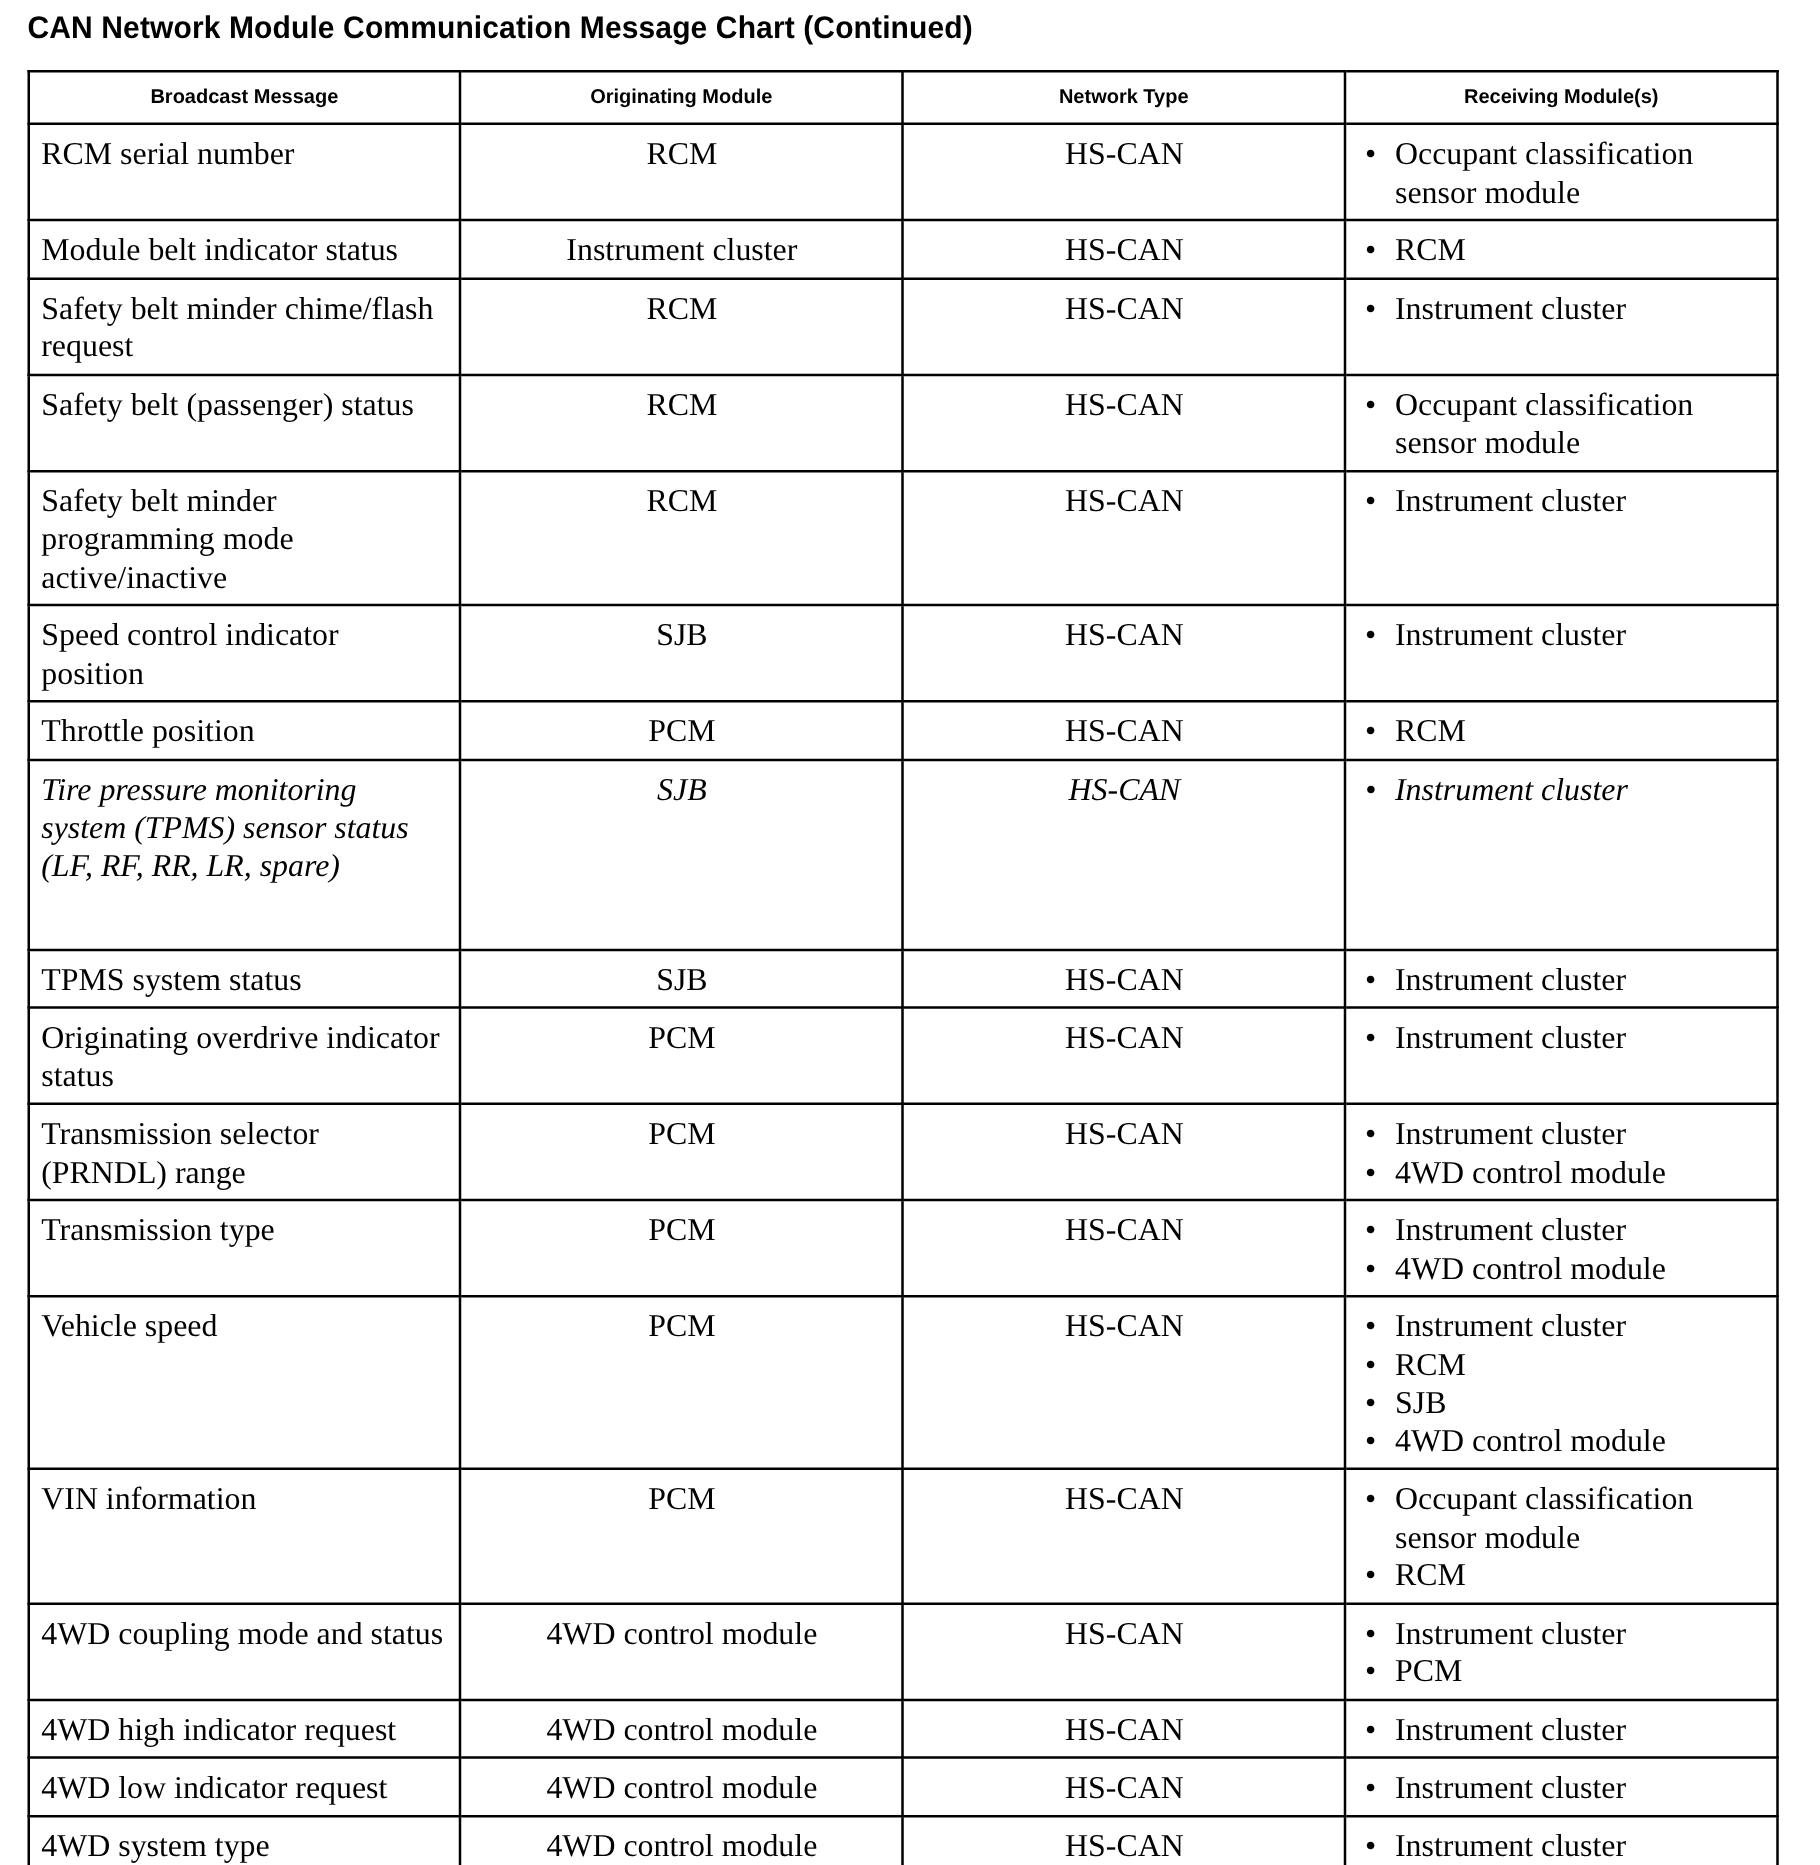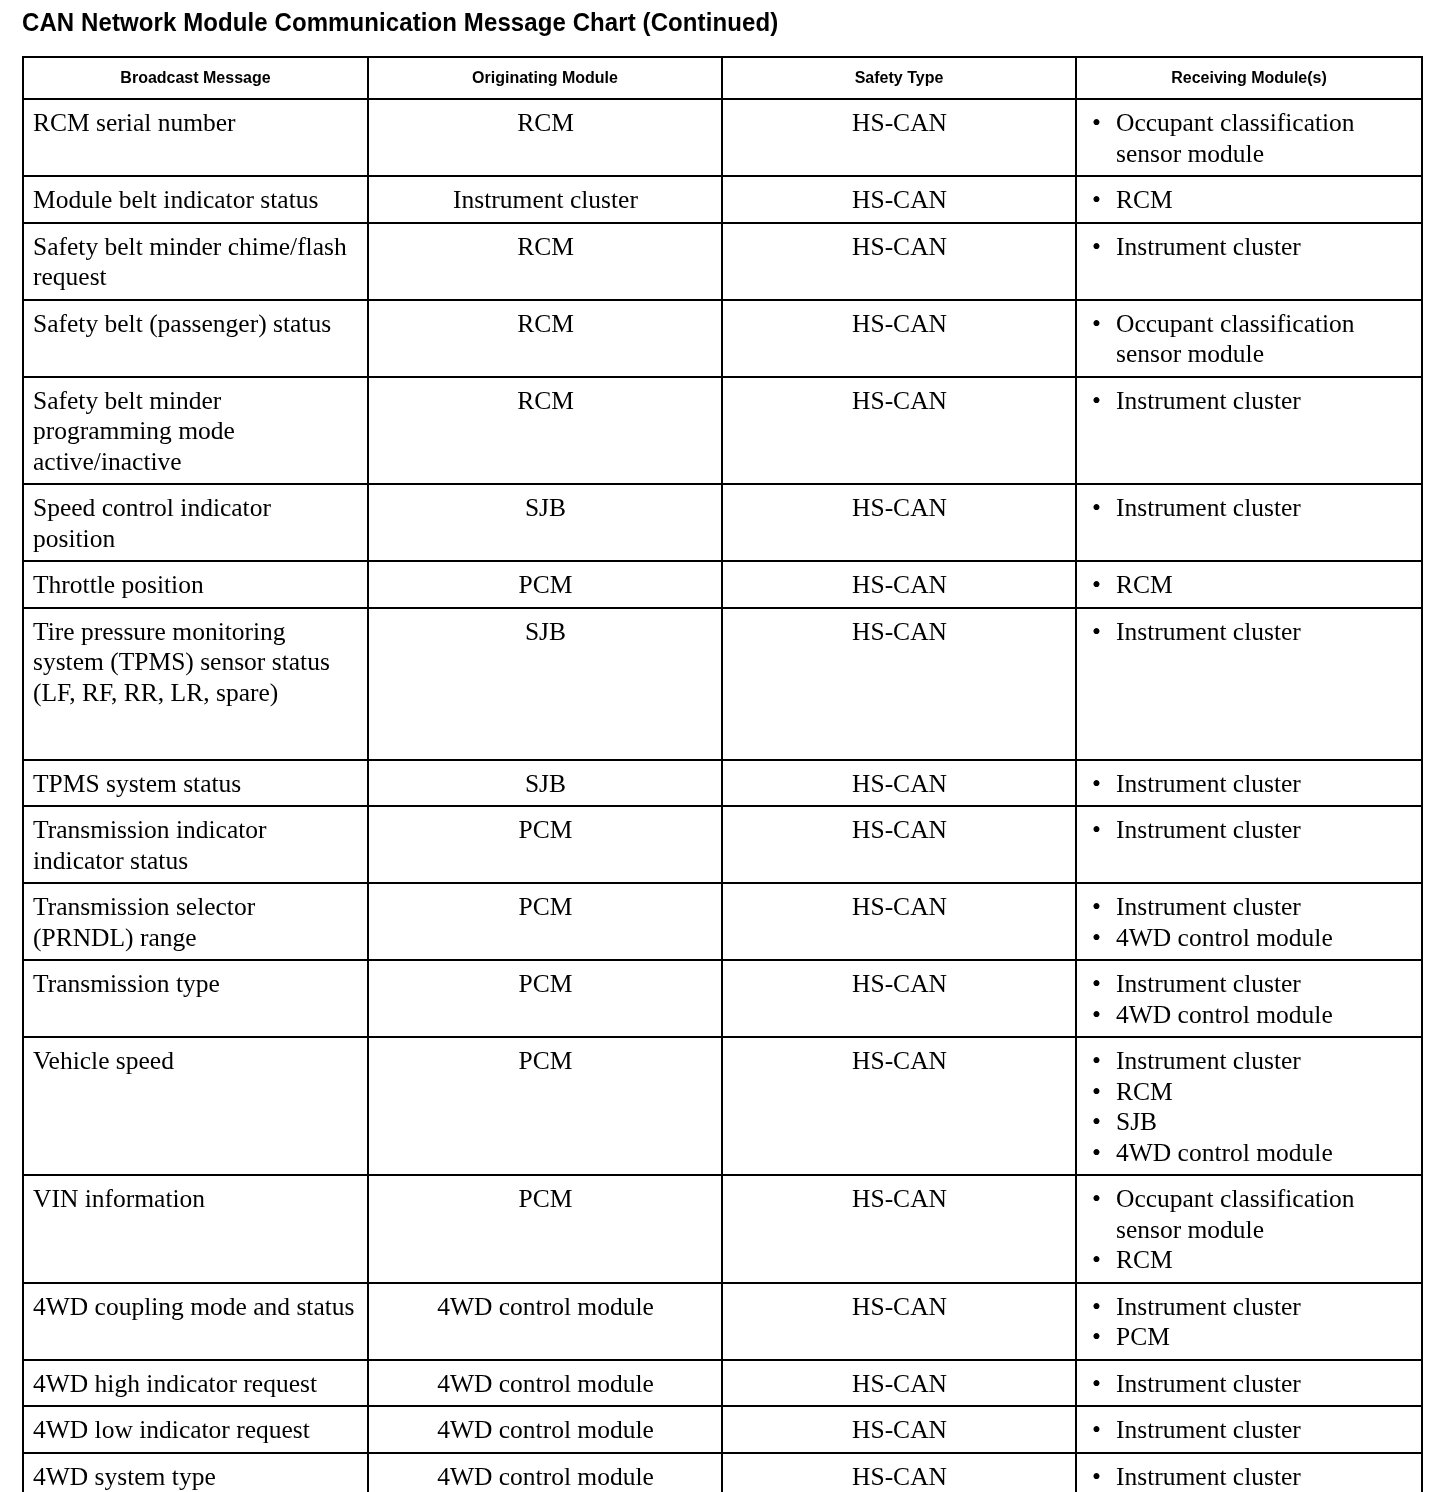--- a/index.html
+++ b/index.html
@@ -36,21 +36,21 @@
   <colgroup>
     <col style="width:345px">
       <col style="width:354px">
       <col style="width:354px">
       <col style="width:346px">
   </colgroup>
   <thead>
     <tr>
       <th>Broadcast Message</th>
       <th>Originating Module</th>
-      <th>Safety Type</th>
+      <th>Network Type</th>
       <th>Receiving Module(s)</th>
     </tr>
   </thead>
   <tbody id="rows">
       <tr style="height: 76px; border-radius: 32px;">
         <td>RCM serial number</td>
         <td class="center">RCM</td>
         <td class="center">HS-CAN</td>
         <td>
           <ul class="recv">
@@ -111,42 +111,42 @@
       <tr style="height: 45px;">
         <td>Throttle position</td>
         <td class="center">PCM</td>
         <td class="center">HS-CAN</td>
         <td>
           <ul class="recv">
             <li>RCM</li>
           </ul>
         </td>
       </tr>
-      <tr style="height: 152px;">
+      <tr style="height: 152px; font-style: italic;">
         <td>Tire pressure monitoring system (TPMS) sensor status (LF, RF, RR, LR, spare)</td>
         <td class="center">SJB</td>
         <td class="center">HS-CAN</td>
         <td>
           <ul class="recv">
             <li>Instrument cluster</li>
           </ul>
         </td>
       </tr>
       <tr style="height: 45px;">
         <td>TPMS system status</td>
         <td class="center">SJB</td>
         <td class="center">HS-CAN</td>
         <td>
           <ul class="recv">
             <li>Instrument cluster</li>
           </ul>
         </td>
       </tr>
       <tr style="height: 75px;">
-        <td>Transmission indicator indicator status</td>
+        <td>Originating overdrive indicator status</td>
         <td class="center">PCM</td>
         <td class="center">HS-CAN</td>
         <td>
           <ul class="recv">
             <li>Instrument cluster</li>
           </ul>
         </td>
       </tr>
       <tr style="height: 75px;">
         <td>Transmission selector (PRNDL) range</td>

